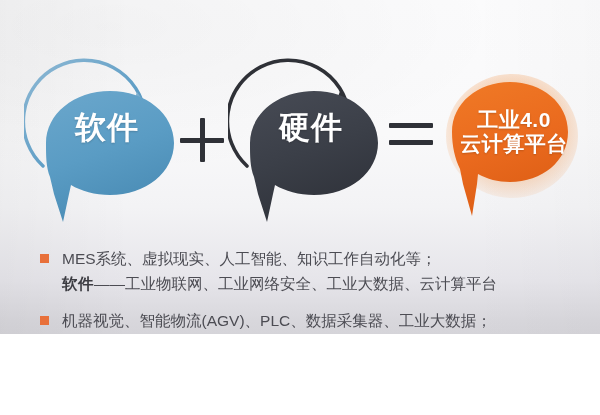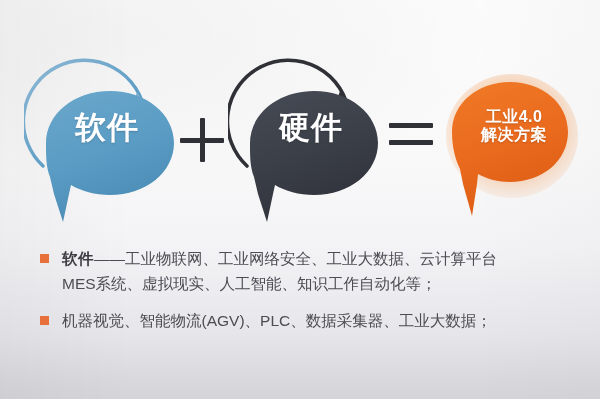--- a/index.html
+++ b/index.html
@@ -9,21 +9,21 @@
   body {
     width: 600px;
     height: 415px;
     overflow: hidden;
     font-family: "Liberation Sans", "DejaVu Sans", sans-serif;
   }
 
   #canvas {
     position: relative;
     width: 600px;
-    height: 399px;
+    height: 334px;
     background:
       linear-gradient(180deg,
         #fbfbfc 0%,
         #f9f9fa 40%,
         #f3f3f5 62%,
         #e6e5ea 84%,
         #d8d7dc 96%,
         #d5d4d9 100%);
     overflow: hidden;
   }
@@ -218,33 +218,33 @@
                  C 124 87 98 108 66 108
                  C 54 108 43 105 34 100
                  L 33 110
                  L 28 142
                  L 19 110
                  L 16 95
                  C 11 85 8 72 8 58
                  C 8 29 34 8 66 8 Z" fill="url(#gradOrange)"></path>
       </g>
     </svg>
-    <div class="bubble-label two-line" style="left:455px; top:108px; width:118px; font-size:16px;">
+    <div class="bubble-label two-line" style="left:455px; top:108px; width:118px; font-size:21px;">
       <span class="ln">工业4.0</span>
-      <span class="ln">解决方案</span>
+      <span class="ln">云计算平台</span>
     </div>
 
   </div>
 
   <div class="text-block">
 
     <div class="text-item">
       <span class="bullet"></span>
+      <span class="text-line">MES系统、虚拟现实、人工智能、知识工作自动化等；</span>
       <span class="text-line"><span class="lead">软件</span>——工业物联网、工业网络安全、工业大数据、云计算平台</span>
-      <span class="text-line">MES系统、虚拟现实、人工智能、知识工作自动化等；</span>
     </div>
 
     <div class="text-item">
       <span class="bullet"></span>
       <span class="text-line">机器视觉、智能物流(AGV)、PLC、数据采集器、工业大数据；</span>
     </div>
 
   </div>
 </div>
 

